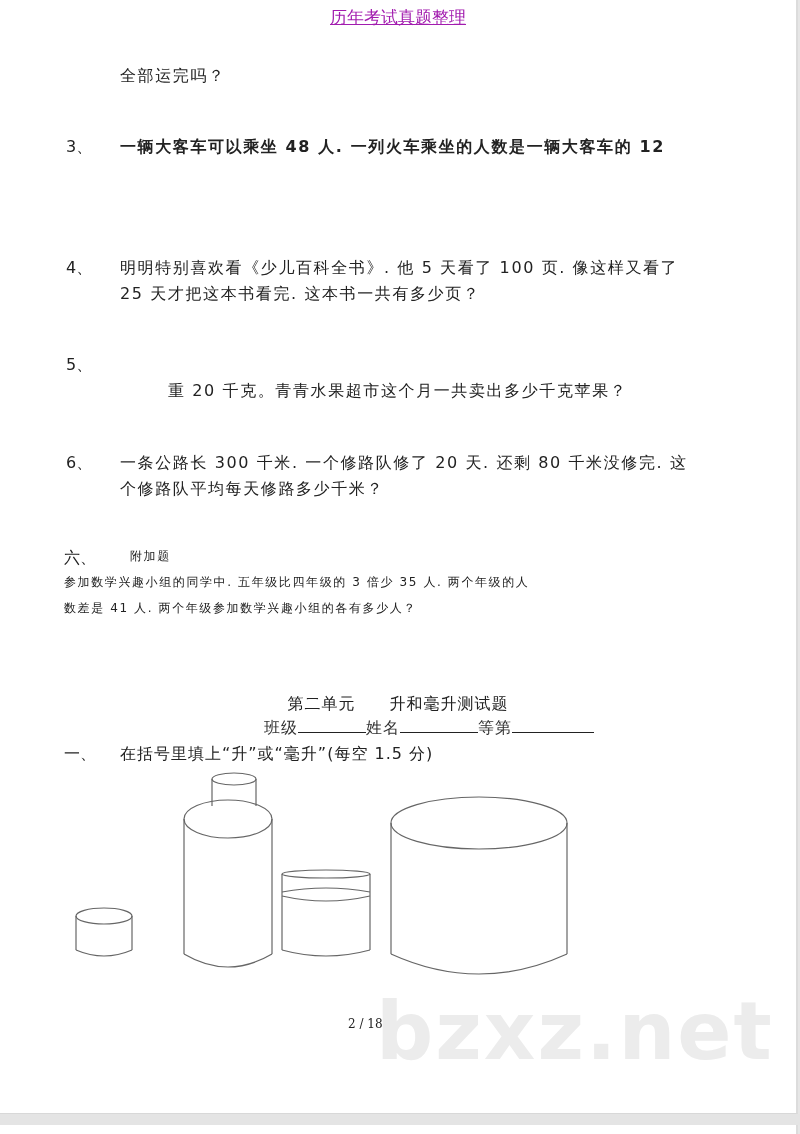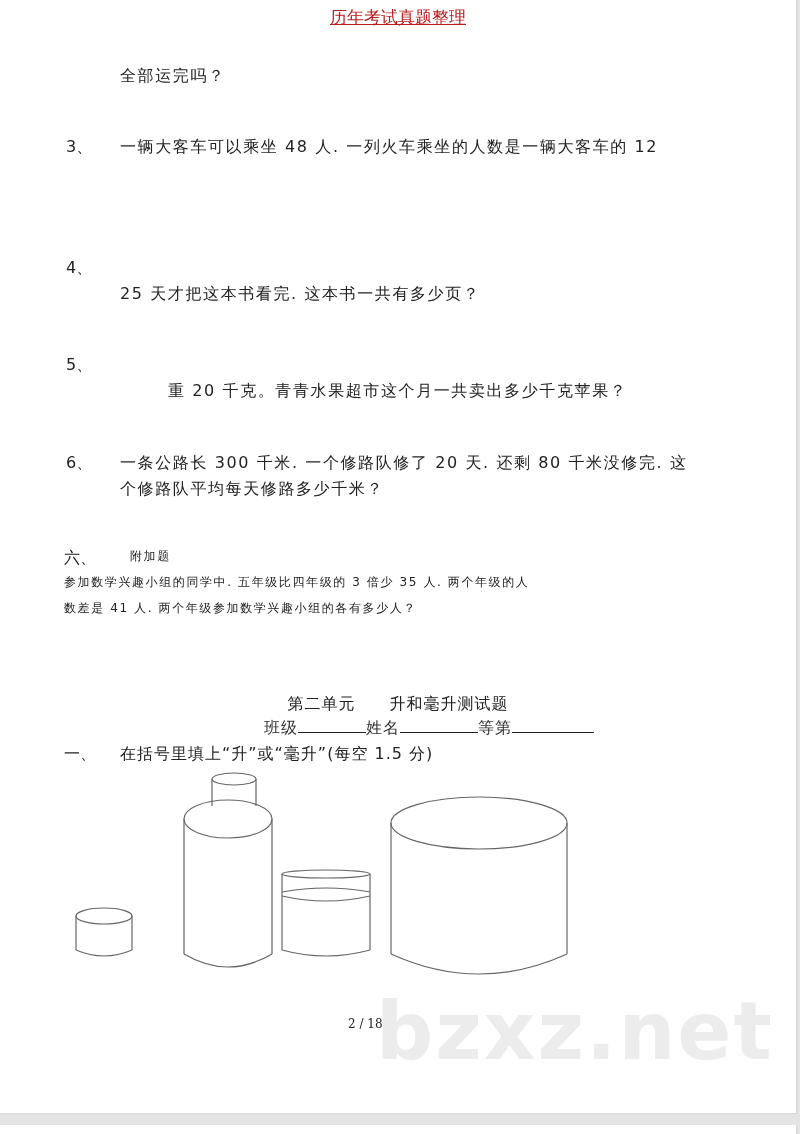--- a/index.html
+++ b/index.html
@@ -19,21 +19,21 @@
   .page-gap {
     position: absolute; left: 0; top: 1114px; width: 800px; height: 11px;
     background: #e4e4e4;
   }
   .next-page {
     position: absolute; left: 0; top: 1125px; width: 796px; height: 9px;
     background: #ffffff; border-right: 2px solid #dcdcdc;
   }
   .header-link {
     position: absolute; left: 0; width: 796px; top: 6px;
-    text-align: center; font-size: 17px; color: #b91c1c;
+    text-align: center; font-size: 17px; color: #a21caf;
     text-decoration: underline; font-family: "DejaVu Serif", serif;
   }
   .t { position: absolute; font-size: 12px; color: #222; white-space: nowrap; letter-spacing: 1.6px; }
   .num { position: absolute; font-size: 16px; color: #222; }
   .line { position: absolute; left: 120px; font-size: 16px; color: #222; white-space: nowrap; letter-spacing: 1.6px; }
   .unit-title { position: absolute; left: 0; width: 796px; top: 694px; text-align: center; font-size: 16px; font-weight: normal; color: #222; letter-spacing: 1px; }
   .info-row { position: absolute; top: 718px; left: 264px; font-size: 16px; color: #333; white-space: nowrap; letter-spacing: 1px; font-family: Liberation Serif, serif; }
   .blank { display: inline-block; border-bottom: 1px solid #222; vertical-align: baseline; height: 14px; }
   .page-num { position: absolute; left: 348px; top: 1017px; font-size: 12px; color: #222; font-family: "DejaVu Serif", serif; }
   .watermark {
@@ -47,23 +47,24 @@
 </head>
 <body>
 
 <div class="page">
 
   <div class="header-link">历年考试真题整理</div>
 
   <div class="line" style="top:66px;">全部运完吗？</div>
 
   <div class="num" style="left:66px; top:137px;">3、</div>
-  <div class="line" style="top:137px;">一辆大客车可以乘坐 48 人. 一列火车乘坐的人数是一辆大客车的 12</div>
+  <div class="line" style="top:137px;font-weight:bold;">一辆大客车可以乘坐 48 人. 一列火车乘坐的人数是一辆大客车的 12</div>
 
   <div class="num" style="left:66px; top:258px;">4、</div>
+  <div class="line" style="top:258px;">明明特别喜欢看《少儿百科全书》. 他 5 天看了 100 页. 像这样又看了</div>
   <div class="line" style="top:284px;">25 天才把这本书看完. 这本书一共有多少页？</div>
 
   <div class="num" style="left:66px; top:355px;">5、</div>
   <div class="line" style="top:381px;margin-left:48px;">重 20 千克。青青水果超市这个月一共卖出多少千克苹果？</div>
 
   <div class="num" style="left:66px; top:453px;">6、</div>
   <div class="line" style="top:453px;">一条公路长 300 千米. 一个修路队修了 20 天. 还剩 80 千米没修完. 这</div>
   <div class="line" style="top:479px;">个修路队平均每天修路多少千米？</div>
 
   <div class="num" style="left:64px; top:548px;">六、</div>

